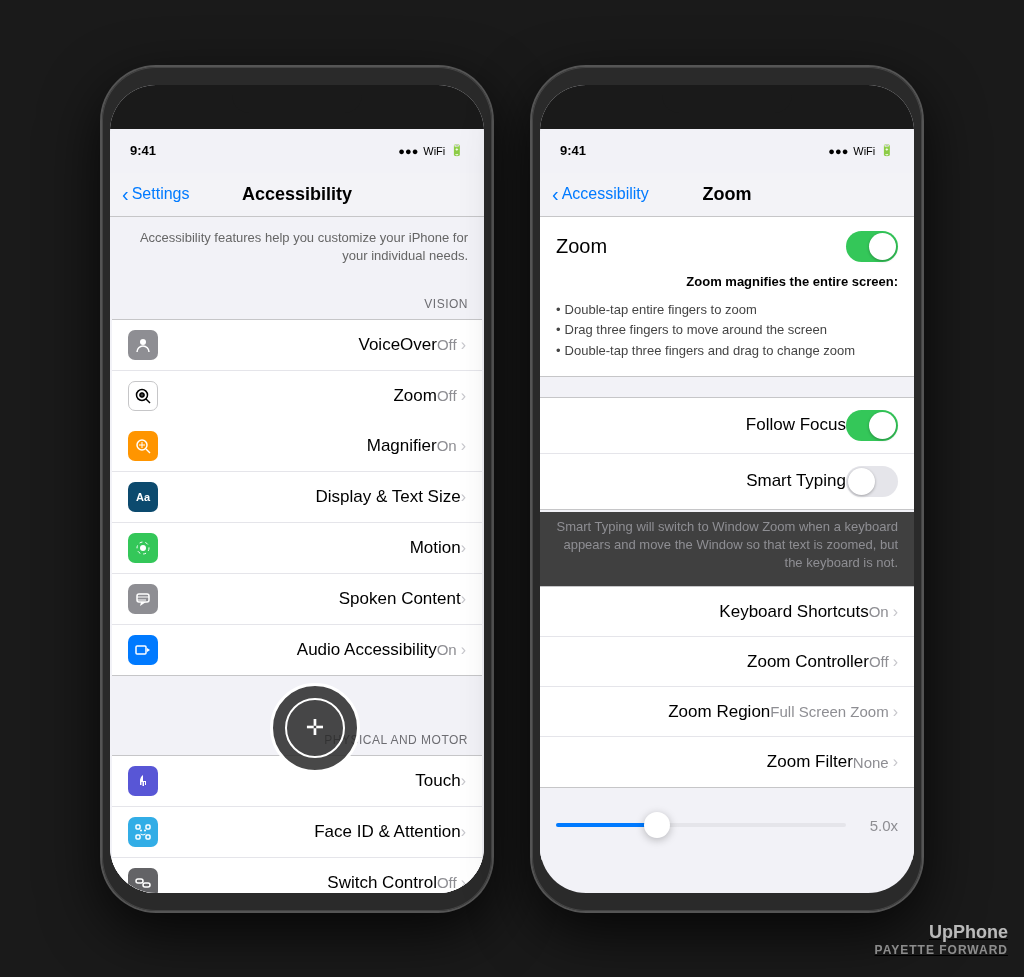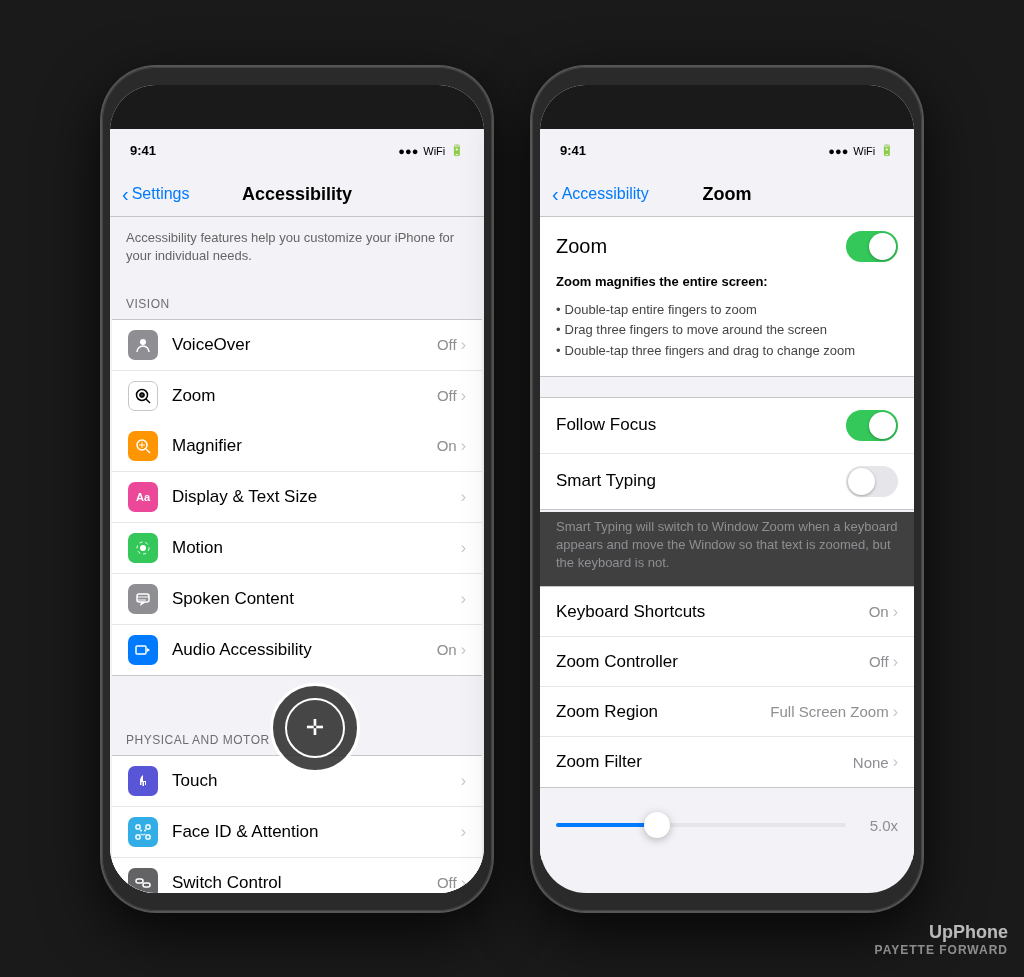--- a/index.html
+++ b/index.html
@@ -95,20 +95,21 @@
       font-weight: 400;
     }
     .nav-back-icon { font-size: 20px; line-height: 1; }
     .nav-title { font-size: 18px; font-weight: 700; color: #000; }
 
     
     .screen-content {
       flex: 1;
       overflow-y: auto;
       background: #f2f2f7;
+      text-align: right;
     }
     .screen-content::-webkit-scrollbar { display: none; }
 
     
     .description-text {
       padding: 12px 16px;
       font-size: 13px;
       color: #666;
       line-height: 1.4;
     }
@@ -314,20 +315,21 @@
       align-items: center;
     }
 
     
     .watermark {
       position: absolute;
       bottom: 20px;
       right: 16px;
       text-align: right;
       z-index: 100;
+      text-decoration: underline;
     }
     .watermark-upphone { font-size: 18px; font-weight: 700; color: rgba(255,255,255,0.7); }
     .watermark-pf { font-size: 12px; font-weight: 600; color: rgba(255,255,255,0.5); letter-spacing: 1px; }
 
     
     .group-gap { height: 35px; background: #f2f2f7; }
     .group-gap-sm { height: 10px; background: #f2f2f7; }
   </style>
 </head>
 <body>
@@ -406,21 +408,21 @@
                 </svg>
             </div>
             <span class="item-text">Magnifier</span>
             <div class="item-right">
               <span class="item-value">On</span>
               <span class="chevron">›</span>
             </div>
           </div>
 
           <div class="list-item">
-            <div class="item-icon" style="background:#ec4899;">
+            <div class="item-icon" style="background:#0c4a6e;">
               <svg width="18" height="18" viewBox="0 0 18 18">
                   <text x="2" y="13" font-size="11" font-weight="bold" fill="white">Aa</text>
                 </svg>
             </div>
             <span class="item-text">Display &amp; Text Size</span>
             <div class="item-right">
               <span class="chevron">›</span>
             </div>
           </div>
 

